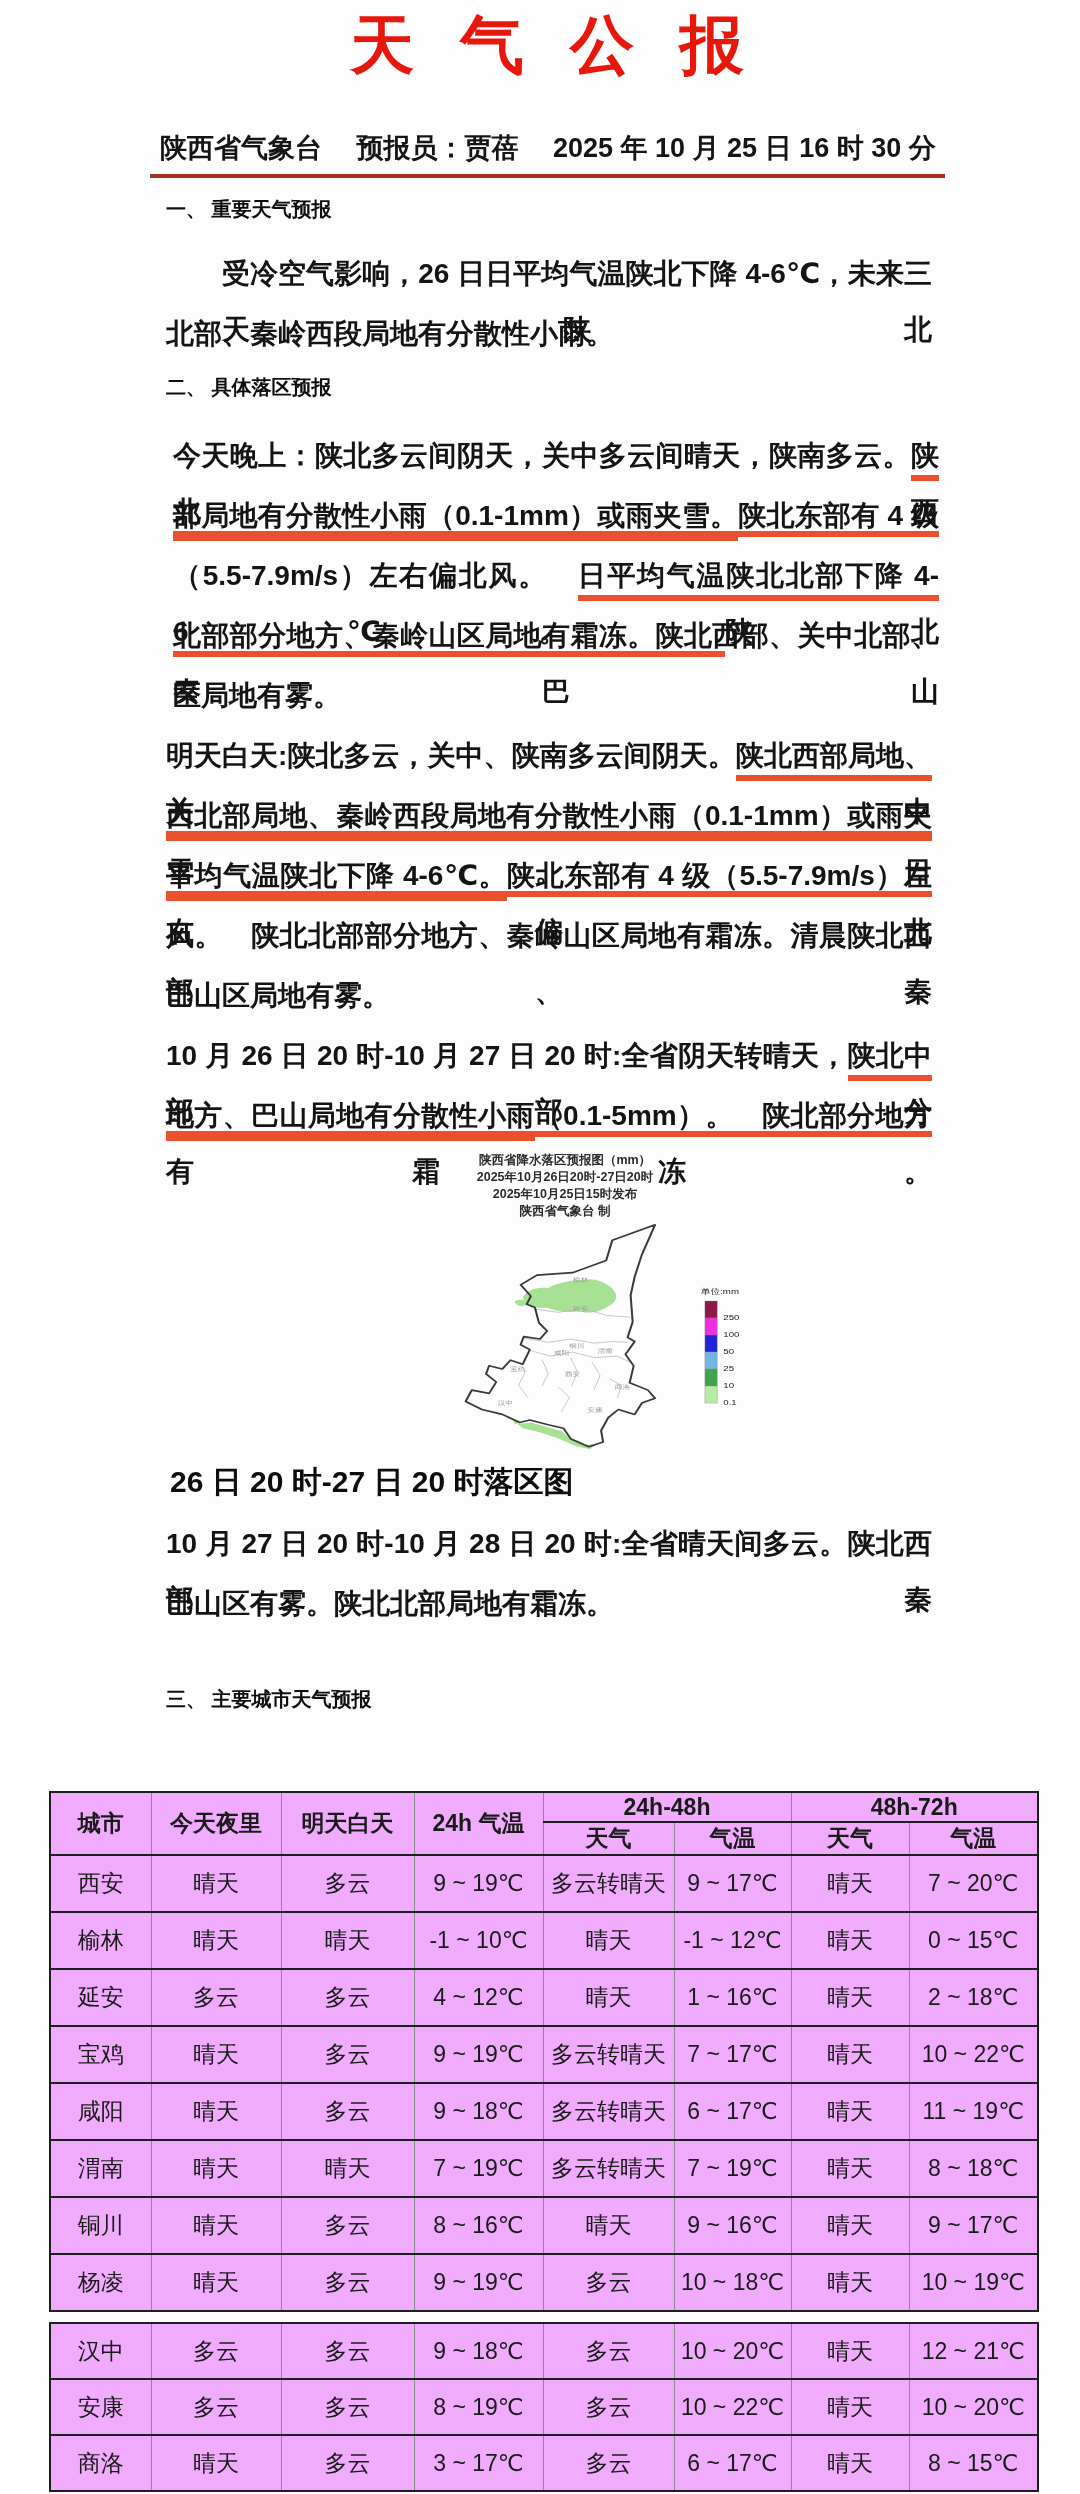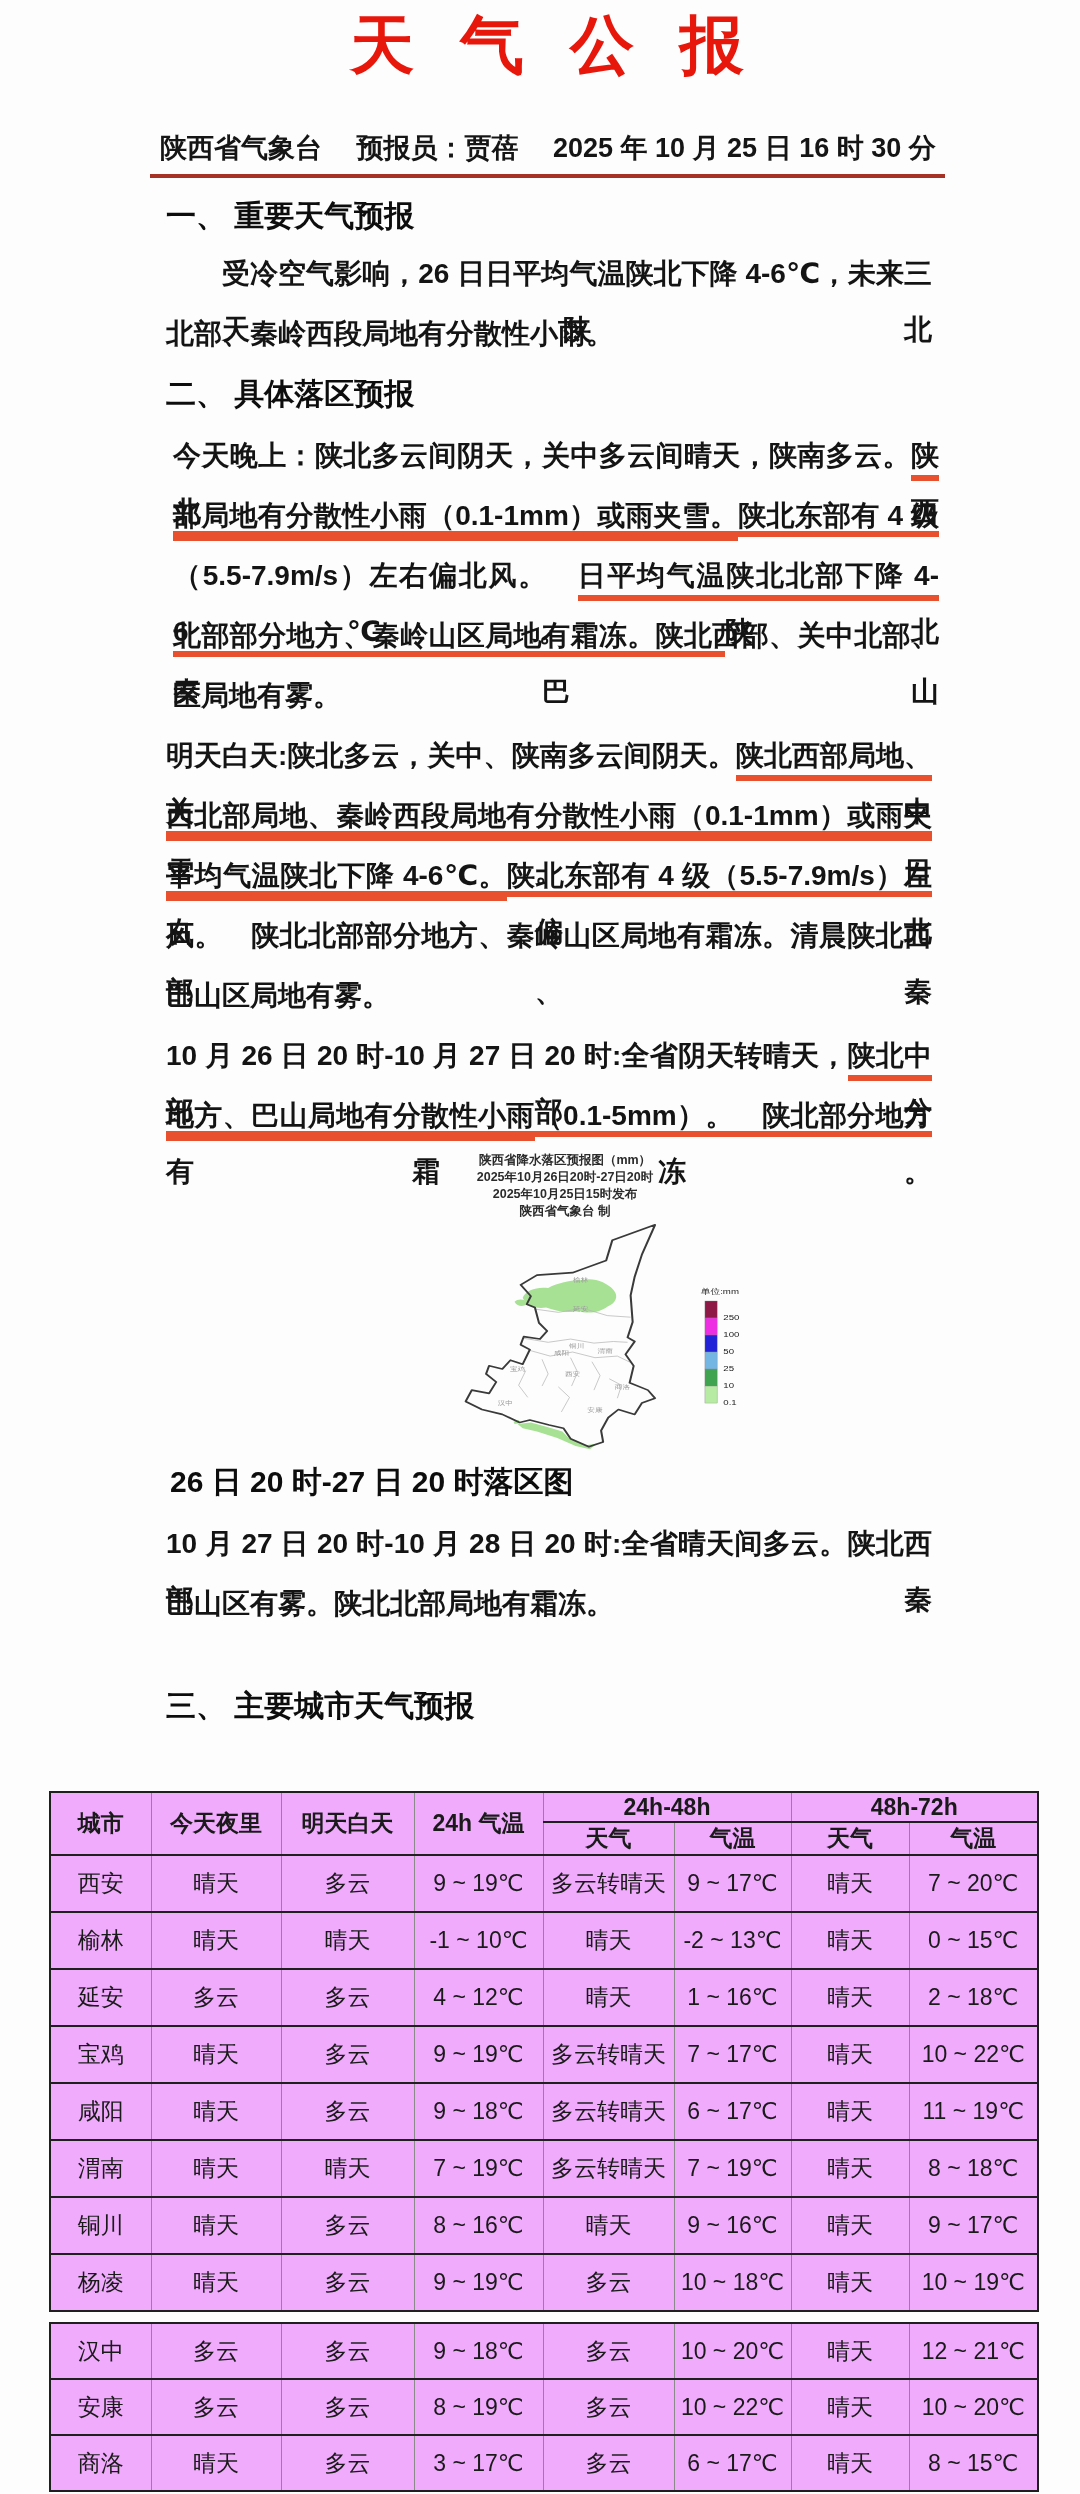--- a/index.html
+++ b/index.html
@@ -6,21 +6,21 @@
   body{font-family:"Liberation Sans","DejaVu Sans",sans-serif;color:#111;}
   #page{position:relative;width:1080px;height:2494px;background:#fdfdfd;overflow:hidden;margin:0 auto;padding-left:28px;}
 
   .doc-title{position:absolute;top:2px;left:0;width:100%;text-align:center;
     font-size:64px;font-weight:900;color:#e8170c;letter-spacing:14px;}
 
   .meta-line{position:absolute;top:130px;left:160px;width:790px;
     font-size:27px;font-weight:700;color:#151515;white-space:nowrap;}
   .meta-underline{position:absolute;top:174px;left:150px;width:795px;height:4px;background:#a63226;}
 
-  .sec-head{position:absolute;left:166px;font-size:30px;font-weight:800;color:#0d0d0d;}
+  .sec-head{position:absolute;left:166px;font-size:20px;font-weight:800;color:#0d0d0d;}
 
   .para{position:absolute;left:166px;width:766px;font-size:28px;font-weight:600;color:#141414;}
   .para .line{height:60px;line-height:56px;text-align:left;overflow:visible;}
   .para .line.j{text-align:justify;text-align-last:justify;}
   .para .line.ind{padding-left:56px;}
   .u{border-bottom:6px solid #e8502e;padding-bottom:4px;}
 
   .map-titles{position:absolute;top:1152px;left:365px;width:400px;text-align:center;
     font-size:12.5px;line-height:17px;font-weight:600;color:#2b2b2b;}
   .map-wrap{position:absolute;top:1220px;left:428px;width:336px;height:243px;}
@@ -174,21 +174,21 @@
           <td>9 ~ 17℃</td>
           <td>晴天</td>
           <td>7 ~ 20℃</td>
         </tr>
         <tr>
           <td>榆林</td>
           <td>晴天</td>
           <td>晴天</td>
           <td>-1 ~ 10℃</td>
           <td>晴天</td>
-          <td>-2 ~ 13℃</td>
+          <td>-1 ~ 12℃</td>
           <td>晴天</td>
           <td>0 ~ 15℃</td>
         </tr>
         <tr>
           <td>延安</td>
           <td>多云</td>
           <td>多云</td>
           <td>4 ~ 12℃</td>
           <td>晴天</td>
           <td>1 ~ 16℃</td>

